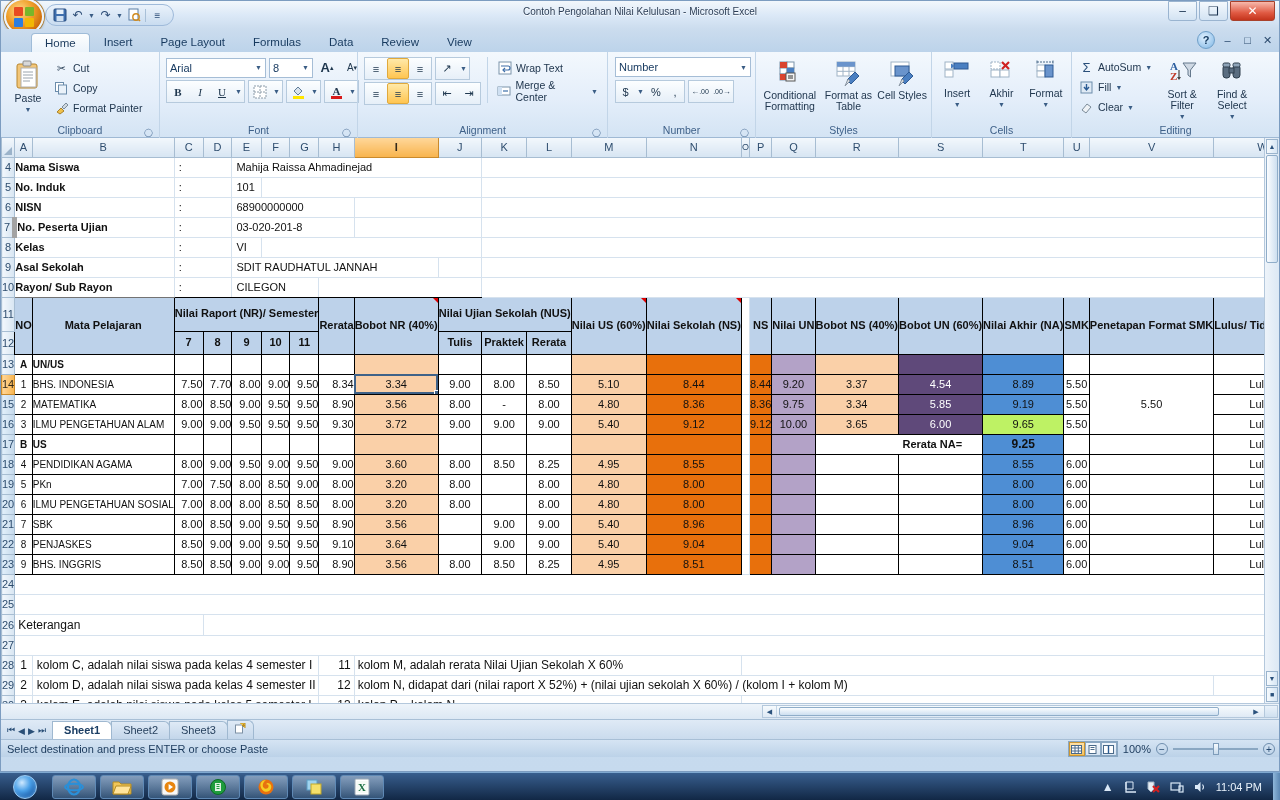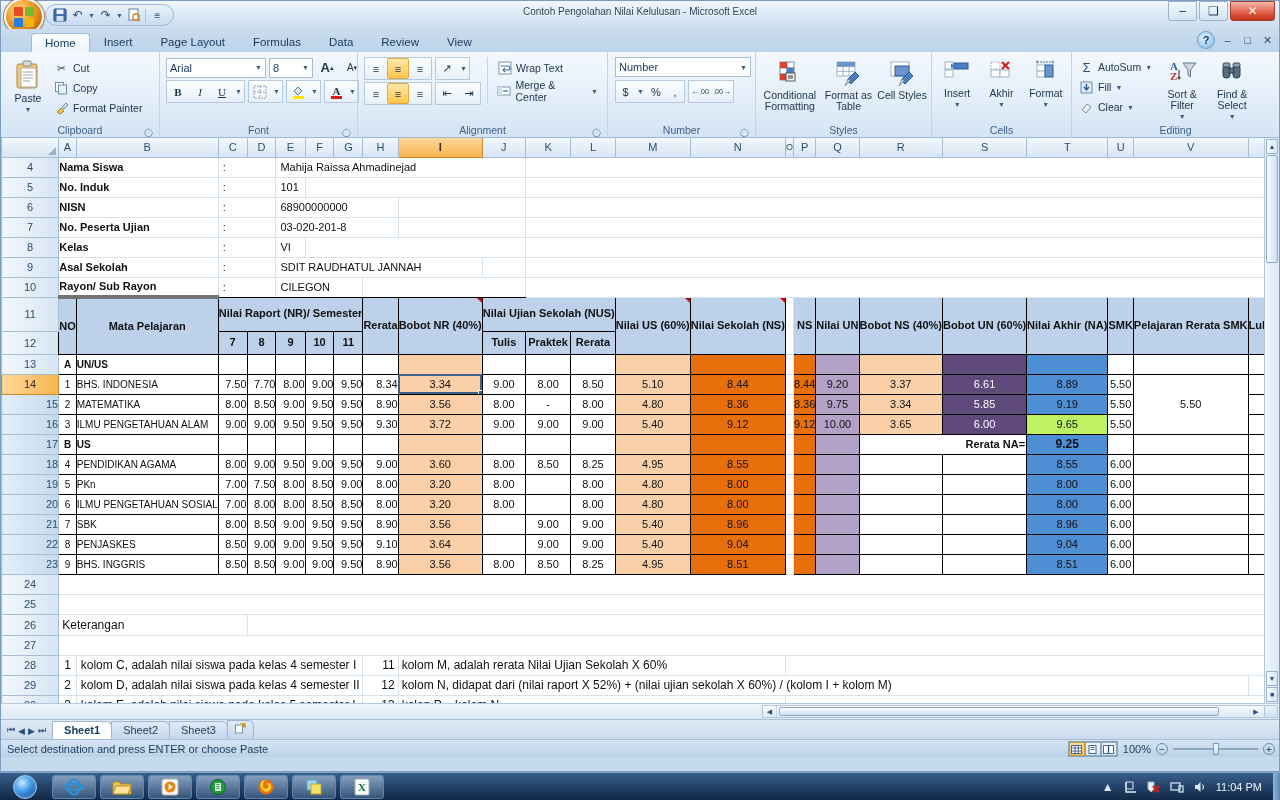--- a/index.html
+++ b/index.html
@@ -134,21 +134,21 @@
   .corner { width:28px; background:linear-gradient(180deg,#f2f7fc,#d7e5f2)!important;
     position:relative; }
   .corner .tri { position:absolute; right:2px; bottom:2px; width:0;height:0;
     border-left:8px solid transparent; border-bottom:8px solid #9bb3ca; }
 
   .rowhead { width:28px; background:linear-gradient(90deg,#f2f7fc,#d7e5f2);
     border:1px solid #a7bdd2; text-align:center; font-size:11px;
     color:#2e4d6e; }
   .rowhead.sel { background:linear-gradient(90deg,#ffd79a,#f8b44e);
     border-color:#c98a2c; color:#32291a; }
-  .rowhead.hot { background:linear-gradient(90deg,#e2effa,#c4d9ec);padding-left:44px; }
+  .rowhead.hot { background:linear-gradient(90deg,#e2effa,#c4d9ec); }
 
   td.c { border:1px solid #d6e2ee; font-size:11px; color:#111;
     padding:0 2px; height:20px; }
   td.bordered { border:1px solid #000; }
   .ctr { text-align:center; }
   .rgt { text-align:right; }
   .lft { text-align:left; }
   .hdr { background:#bdd2ea; text-align:center; font-weight:bold;
     font-size:10.5px; color:#000; line-height:11.5px; white-space:normal; }
   .bold { font-weight:bold; }
@@ -751,21 +751,21 @@
       <tr style="height:19px">
         <td class="rowhead">6</td>
         <td class="c lft bold" colspan="2" style="border-left:1px solid #000">NISN</td>
         <td class="c" colspan="2" style="text-align:left;padding-left:4px">:</td>
         <td class="c lft" colspan="4" style="padding-left:4px">68900000000</td>
         <td class="c" colspan="2"></td>
         <td class="c" colspan="17"></td>
       </tr>
       <tr style="height:19px">
         <td class="rowhead">7</td>
-        <td class="c lft bold" colspan="2" style="border-left:1px solid #a3a3a3">No. Peserta Ujian</td>
+        <td class="c lft bold" colspan="2" style="border-left:5px solid #a3a3a3">No. Peserta Ujian</td>
         <td class="c" colspan="2" style="text-align:left;padding-left:4px">:</td>
         <td class="c lft" colspan="4" style="padding-left:4px">03-020-201-8</td>
         <td class="c" colspan="2"></td>
         <td class="c" colspan="17"></td>
       </tr>
       <tr style="height:19px">
         <td class="rowhead">8</td>
         <td class="c lft bold" colspan="2" style="border-left:1px solid #000">Kelas</td>
         <td class="c" colspan="2" style="text-align:left;padding-left:4px">:</td>
         <td class="c lft" style="padding-left:4px">VI</td>
@@ -775,21 +775,21 @@
       <tr style="height:19px">
         <td class="rowhead">9</td>
         <td class="c lft bold" colspan="2" style="border-left:1px solid #000">Asal Sekolah</td>
         <td class="c" colspan="2" style="text-align:left;padding-left:4px">:</td>
         <td class="c lft" colspan="5" style="padding-left:4px">SDIT RAUDHATUL JANNAH</td>
         <td class="c"></td>
         <td class="c" colspan="17"></td>
       </tr>
       <tr style="height:19px">
         <td class="rowhead">10</td>
-        <td class="c lft bold" colspan="2" style="border-left:1px solid #000;border-bottom:4px solid #737373">Rayon/ Sub Rayon</td>
+        <td class="c lft bold" colspan="2" style="border-left:1px solid #000;border-bottom:1px solid #737373">Rayon/ Sub Rayon</td>
         <td class="c" colspan="2" style="text-align:left;padding-left:4px;border-bottom:1px solid #000">:</td>
         <td class="c lft" colspan="3" style="padding-left:4px;border-bottom:1px solid #000">CILEGON</td>
         <td class="c" colspan="3" style="border-bottom:1px solid #000"></td>
         <td class="c" colspan="17"></td>
       </tr>
 
       <tr style="height:34px">
         <td class="rowhead">11</td>
         <td class="c hdr bordered" rowspan="2">NO</td>
         <td class="c hdr bordered" rowspan="2">Mata Pelajaran</td>
@@ -799,21 +799,21 @@
         <td class="c hdr bordered" colspan="3">Nilai Ujian Sekolah (NUS)</td>
         <td class="c hdr bordered cmt" rowspan="2">Nilai US (60%)</td>
         <td class="c hdr bordered cmt" rowspan="2">Nilai Sekolah (NS)</td>
         <td class="c" rowspan="2"></td>
         <td class="c hdr bordered" rowspan="2">NS</td>
         <td class="c hdr bordered" rowspan="2">Nilai UN</td>
         <td class="c hdr bordered" rowspan="2">Bobot NS (40%)</td>
         <td class="c hdr bordered" rowspan="2">Bobot UN (60%)</td>
         <td class="c hdr bordered" rowspan="2">Nilai Akhir (NA)</td>
         <td class="c hdr bordered" rowspan="2">SMK</td>
-        <td class="c hdr bordered" rowspan="2">Pelajaran Rerata SMK</td>
+        <td class="c hdr bordered" rowspan="2">Penetapan Format SMK</td>
         <td class="c hdr bordered" rowspan="2">Lulus/ Tidak Lulus</td>
 
       </tr>
 
       <tr style="height:23px">
         <td class="rowhead">12</td>
         <td class="c hdr bordered">7</td>
         <td class="c hdr bordered">8</td>
         <td class="c hdr bordered">9</td>
         <td class="c hdr bordered">10</td>
@@ -864,21 +864,21 @@
         <td class="c ctr bordered selcell" style="background:#FAD0A8">3.34</td>
         <td class="c ctr bordered">9.00</td>
         <td class="c ctr bordered">8.00</td>
         <td class="c ctr bordered">8.50</td>
         <td class="c ctr bordered" style="background:#FAD0A8">5.10</td>
         <td class="c ctr bordered" style="background:#E8700C">8.44</td>
         <td class="c"></td>
         <td class="c ctr bordered" style="background:#E8700C">8.44</td>
         <td class="c ctr bordered" style="background:#B3A2C7">9.20</td>
         <td class="c ctr bordered" style="background:#FAD0A8">3.37</td>
-        <td class="c ctr bordered" style="background:#5F497A;color:#fff">6.61</td>
+        <td class="c ctr bordered" style="background:#5F497A;color:#fff">4.54</td>
         <td class="c ctr bordered" style="background:#4E8ED4">8.89</td>
         <td class="c ctr bordered">5.50</td>
         <td class="c ctr bordered" rowspan="3">5.50</td>
         <td class="c ctr bordered">Lulus</td>
 
       </tr>
 
       <tr style="height:20px">
         <td class="rowhead hot">15</td>
         <td class="c ctr bordered" style="font-size:10px">2</td>
@@ -945,21 +945,21 @@
         <td class="c bordered"></td>
         <td class="c bordered" style="background:#FAD0A8"></td>
         <td class="c bordered"></td>
         <td class="c bordered"></td>
         <td class="c bordered"></td>
         <td class="c bordered" style="background:#FAD0A8"></td>
         <td class="c bordered" style="background:#E8700C"></td>
         <td class="c"></td>
         <td class="c bordered" style="background:#E8700C"></td>
         <td class="c bordered" style="background:#B3A2C7"></td>
-        <td class="c rgt bordered bold" colspan="2" style="padding-right:1px;font-size:11px">Rerata NA=</td>
+        <td class="c rgt bordered bold" colspan="2" style="padding-right:20px;font-size:11px">Rerata NA=</td>
         <td class="c ctr bordered bold" style="background:#4E8ED4;font-size:12px">9.25</td>
         <td class="c bordered"></td>
         <td class="c bordered"></td>
         <td class="c ctr bordered">Lulus</td>
 
       </tr>
 
       <tr style="height:20px">
         <td class="rowhead hot">18</td>
         <td class="c ctr bordered" style="font-size:10px">4</td>

